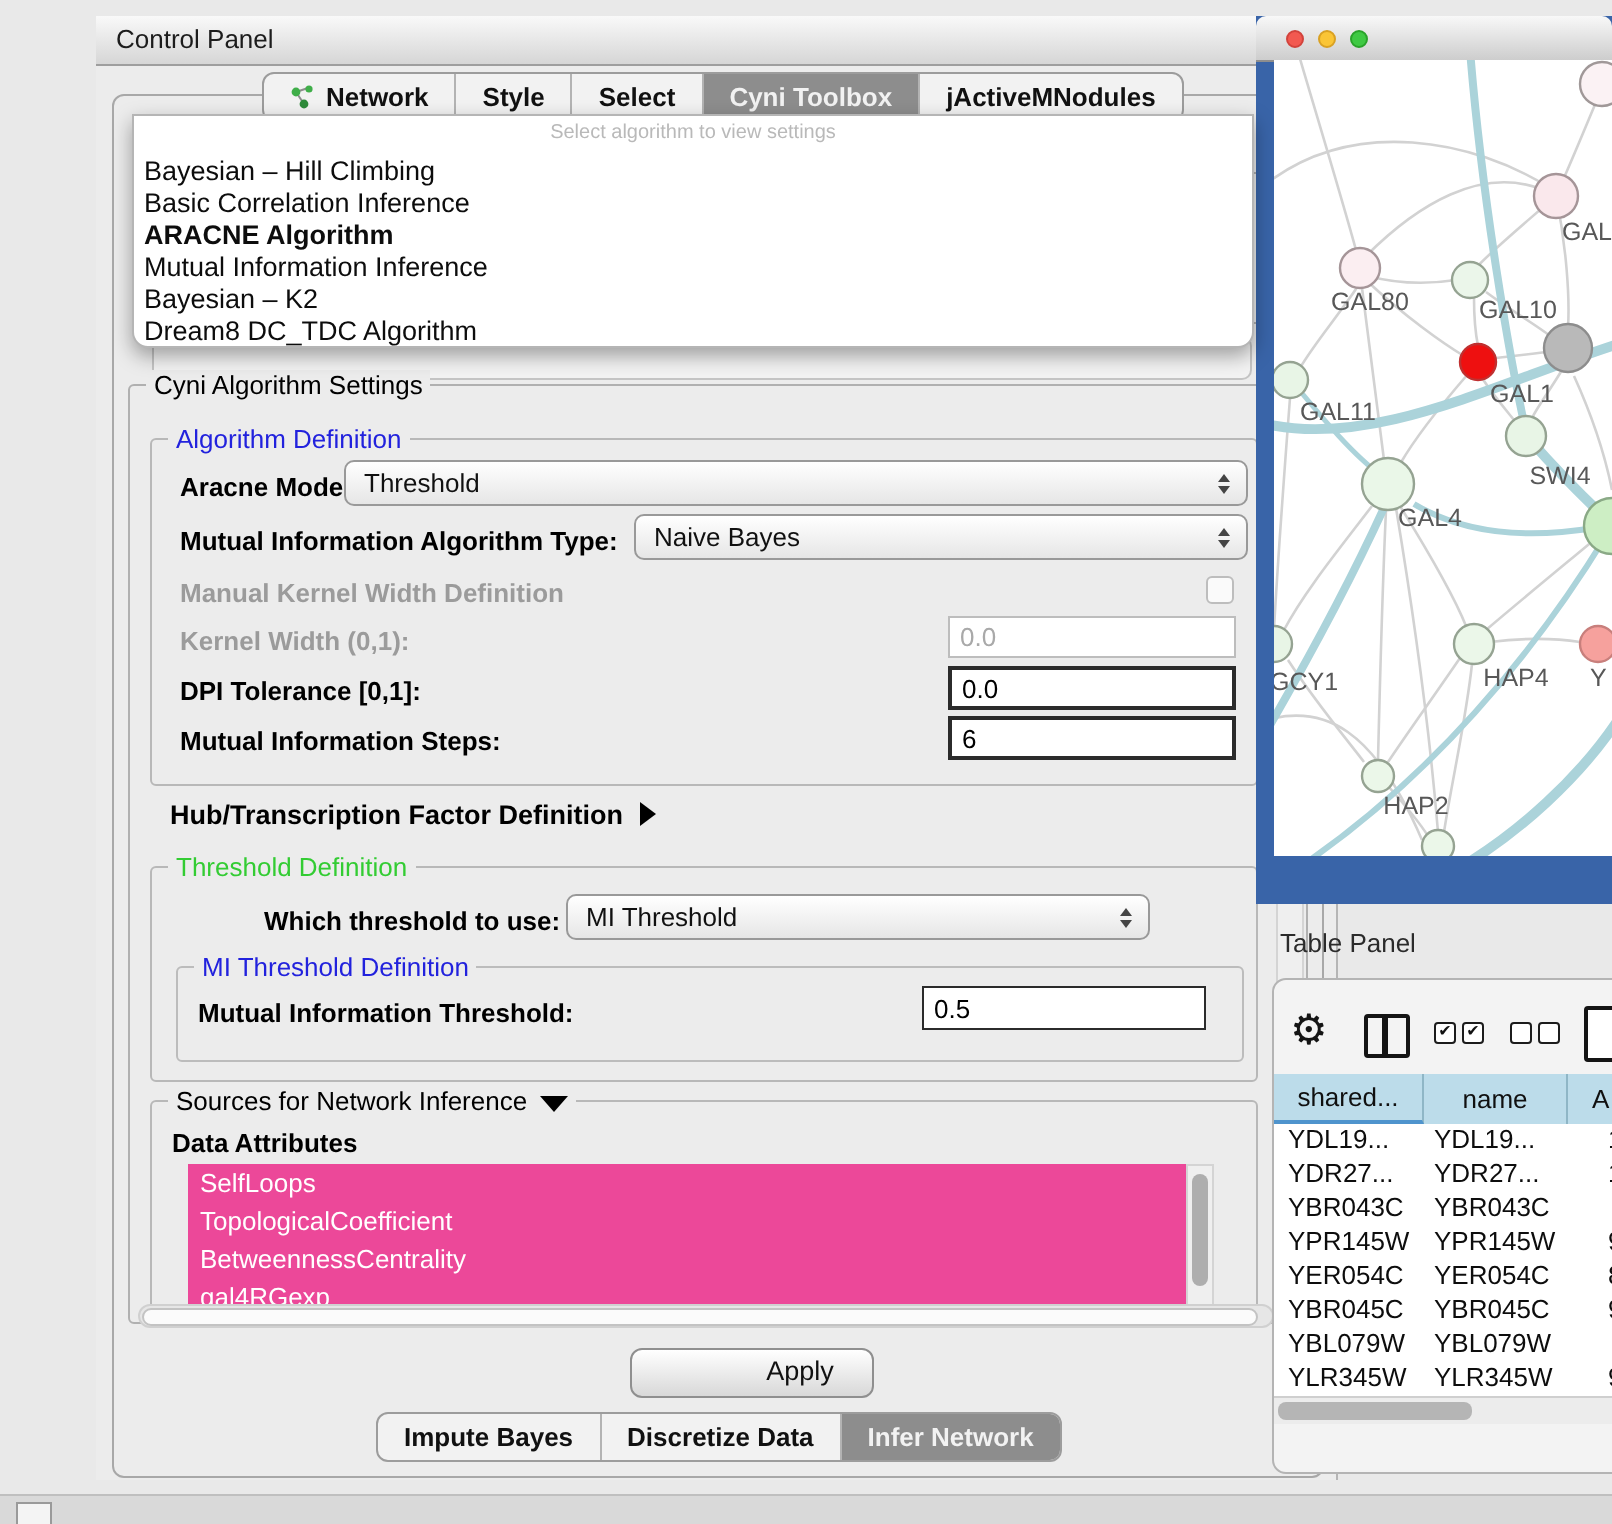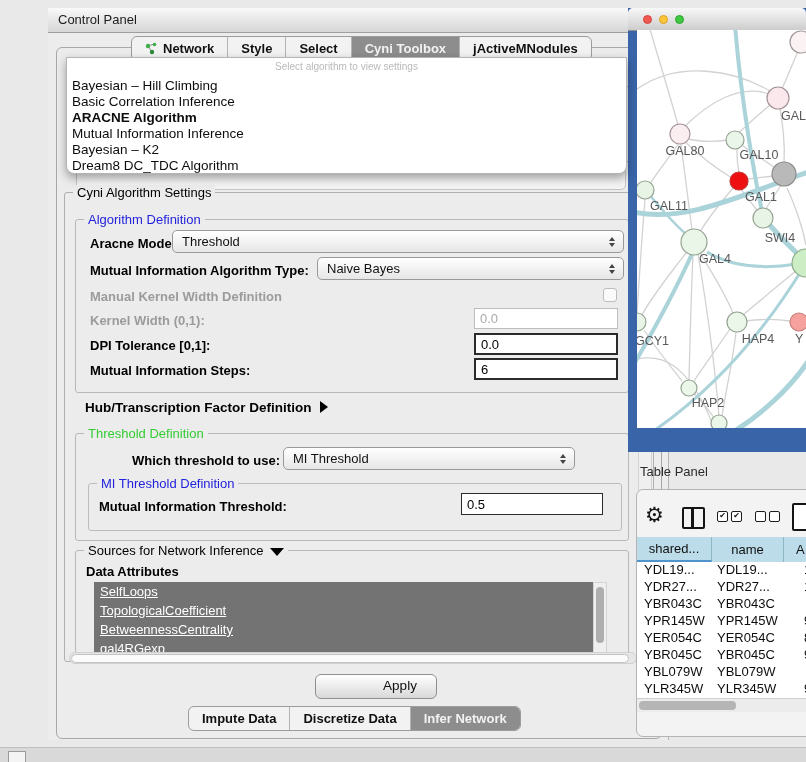--- a/index.html
+++ b/index.html
@@ -41,21 +41,21 @@
   .spinner{position:absolute;right:8px;top:50%;transform:translateY(-50%);display:flex;flex-direction:column;gap:2px;}
   .tri-up{width:0;height:0;border-left:3.5px solid transparent;border-right:3.5px solid transparent;border-bottom:4px solid #444;}
   .tri-dn{width:0;height:0;border-left:3.5px solid transparent;border-right:3.5px solid transparent;border-top:4px solid #444;}
   .tri-right{display:inline-block;width:0;height:0;border-top:6px solid transparent;border-bottom:6px solid transparent;border-left:8px solid #000;margin-left:8px;vertical-align:-1px;}
   .tri-down-b{display:inline-block;width:0;height:0;border-left:7px solid transparent;border-right:7px solid transparent;border-top:8px solid #000;margin-left:6px;vertical-align:-1px;}
   
   .num-input{box-sizing:border-box;border:2px solid #2b2b2b;background:#fff;font-family:"Liberation Sans",sans-serif;font-size:13px;color:#000;padding:0 5px;}
   .num-input.dis{border:1px solid #bdbdbd;color:#a9a9a9;}
   .checkbox{box-sizing:border-box;width:14px;height:14px;border:1px solid #bdbdbd;border-radius:3px;background:#fafafa;}
   
-  .attr-item{height:19px;line-height:19px;background:#737373;color:#fff;font-size:13px;padding-left:6px;white-space:nowrap;overflow:hidden;text-decoration:underline;}
+  .attr-item{height:19px;line-height:19px;background:#ec4899;color:#fff;font-size:13px;padding-left:6px;white-space:nowrap;overflow:hidden;}
   .vscroll{background:#efefef;border:1px solid #d4d4d4;}
   .vthumb{background:#aeaeae;border-radius:5px;}
   .hscroll{background:#e6e6e6;border:1px solid #d0d0d0;border-radius:6px;}
   .hthumb{background:#fbfbfb;border:1px solid #c3c3c3;border-radius:5px;}
   
   #apply-btn{left:267px;top:666px;width:72px;height:23px;border:1px solid #8f8f8f;border-radius:6px;background:linear-gradient(#ffffff,#d8d8d8);font-size:13.5px;color:#111;text-align:center;line-height:22px;padding-left:48px;}
   #bottom-tabs{left:140px;top:698px;height:23px;display:flex;border:1px solid #9c9c9c;border-radius:6px;background:#f2f2f2;overflow:hidden;}
   
   #net-window{left:628px;top:8px;width:178px;height:444px;background:#3964a8;}
   #net-titlebar{left:0;top:0;width:178px;height:22px;background:linear-gradient(#f8f8f8,#cdcdcd);border-bottom:1px solid #8e8e8e;border-radius:5px 5px 0 0;}
@@ -212,21 +212,21 @@
 
       <div class="abs vscroll" style="left:573px;top:5px;width:12px;height:458px;">
         <div class="vthumb abs" style="left:1.5px;top:4px;width:8px;height:160px;"></div>
       </div>
     </div>
 
     <div id="apply-btn" class="abs">Apply</div>
 
     <div id="bottom-tabs" class="abs">
       <div class="tab-seg">
-          <span>Impute Data</span>
+          <span>Impute Bayes</span>
         </div>
       <div class="tab-seg">
           <span>Discretize Data</span>
         </div>
       <div class="tab-seg sel">
           <span>Infer Network</span>
         </div>
     </div>
   </div>
 

